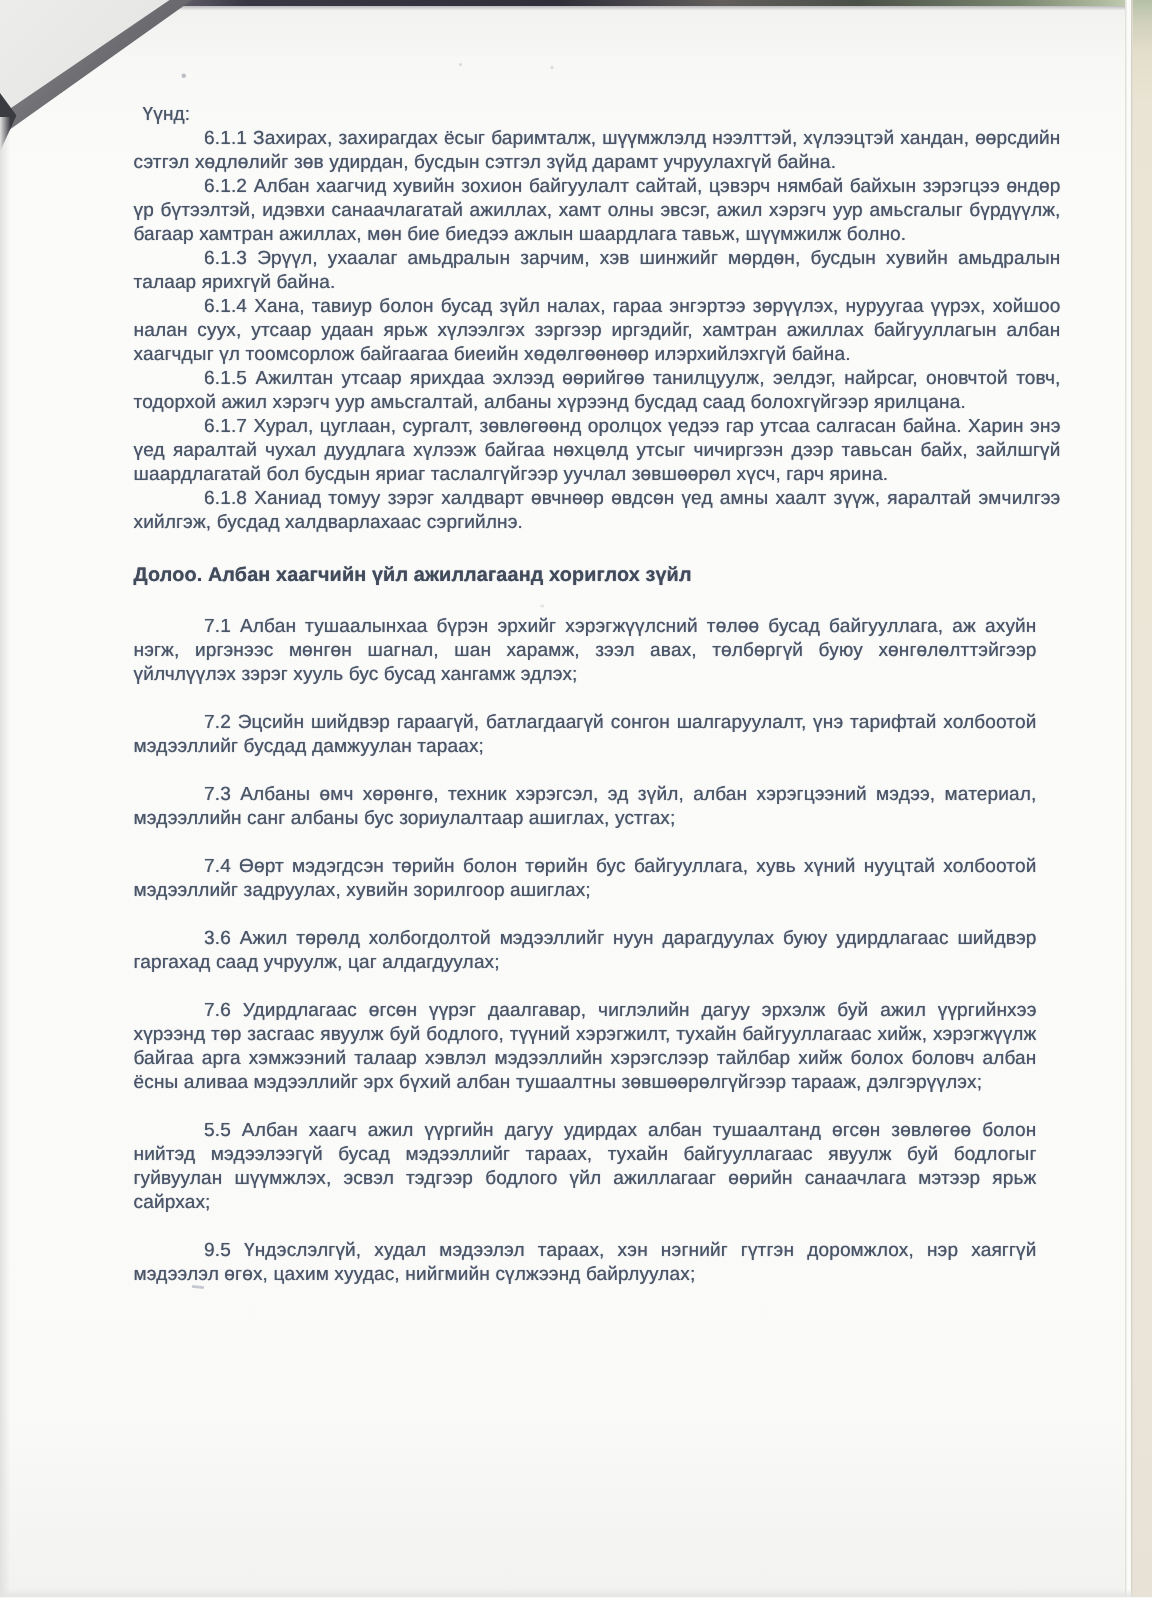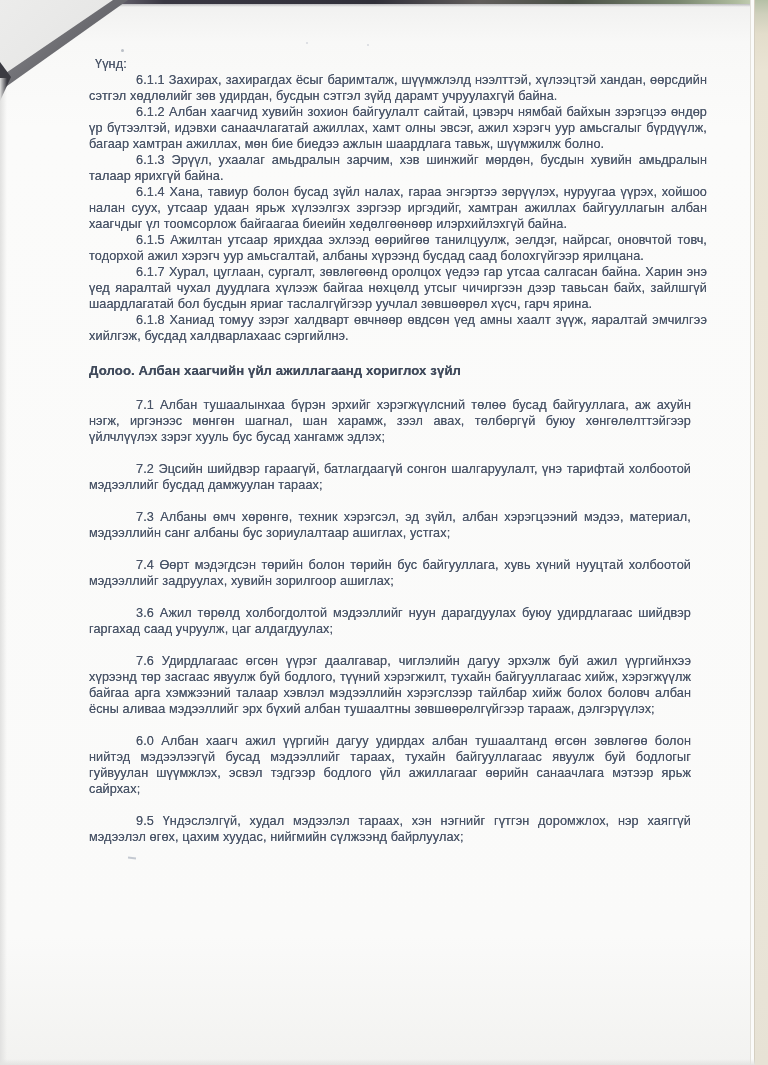--- a/index.html
+++ b/index.html
@@ -57,21 +57,21 @@
   .speck.s1{left:121px;top:49px;width:3px;height:3px;opacity:.55;}
   .speck.s2{left:306px;top:42px;width:2px;height:2px;opacity:.30;}
   .speck.s3{left:367px;top:44px;width:2px;height:2px;opacity:.30;}
   .speck.s4{left:360px;top:403px;width:3px;height:2px;opacity:.22;}
   .dash-mark{
     position:absolute;left:128px;top:857px;width:8px;height:2px;
     background:#98a1b1;opacity:.55;transform:rotate(6deg);
   }
   
   .doc{
-    position:absolute;left:89px;top:56px;width:618px;
+    position:absolute;left:89px;top:68px;width:618px;
     color:#4a5568;
     font-size:12.7px;line-height:16px;
     letter-spacing:.1px;
     text-shadow:0 0 .6px rgba(74,85,104,.85);
   }
   .doc p{margin:0;text-align:justify;}
   .lead{text-indent:6px;}
   .clause{text-indent:47px;}
   .clause.spaced{margin:0 16px 16px 0;}
   .clause.spaced:last-child{margin-bottom:0;}
@@ -116,17 +116,17 @@
     <p class="clause">6.1.8 Ханиад томуу зэрэг халдварт өвчнөөр өвдсөн үед амны хаалт зүүж, яаралтай эмчилгээ хийлгэж, бусдад халдварлахаас сэргийлнэ.</p>
 
     <p class="section-heading">Долоо. Албан хаагчийн үйл ажиллагаанд хориглох зүйл</p>
 
     <p class="clause spaced">7.1 Албан тушаалынхаа бүрэн эрхийг хэрэгжүүлсний төлөө бусад байгууллага, аж ахуйн нэгж, иргэнээс мөнгөн шагнал, шан харамж, зээл авах, төлбөргүй буюу хөнгөлөлттэйгээр үйлчлүүлэх зэрэг хууль бус бусад хангамж эдлэх;</p>
     <p class="clause spaced">7.2 Эцсийн шийдвэр гараагүй, батлагдаагүй сонгон шалгаруулалт, үнэ тарифтай холбоотой мэдээллийг бусдад дамжуулан тараах;</p>
     <p class="clause spaced">7.3 Албаны өмч хөрөнгө, техник хэрэгсэл, эд зүйл, албан хэрэгцээний мэдээ, материал, мэдээллийн санг албаны бус зориулалтаар ашиглах, устгах;</p>
     <p class="clause spaced">7.4 Өөрт мэдэгдсэн төрийн болон төрийн бус байгууллага, хувь хүний нууцтай холбоотой мэдээллийг задруулах, хувийн зорилгоор ашиглах;</p>
     <p class="clause spaced">3.6 Ажил төрөлд холбогдолтой мэдээллийг нуун дарагдуулах буюу удирдлагаас шийдвэр гаргахад саад учруулж, цаг алдагдуулах;</p>
     <p class="clause spaced">7.6 Удирдлагаас өгсөн үүрэг даалгавар, чиглэлийн дагуу эрхэлж буй ажил үүргийнхээ хүрээнд төр засгаас явуулж буй бодлого, түүний хэрэгжилт, тухайн байгууллагаас хийж, хэрэгжүүлж байгаа арга хэмжээний талаар хэвлэл мэдээллийн хэрэгслээр тайлбар хийж болох боловч албан ёсны аливаа мэдээллийг эрх бүхий албан тушаалтны зөвшөөрөлгүйгээр тарааж, дэлгэрүүлэх;</p>
-    <p class="clause spaced">6.0 Албан хаагч ажил үүргийн дагуу удирдах албан тушаалтанд өгсөн зөвлөгөө болон нийтэд мэдээлээгүй бусад мэдээллийг тараах, тухайн байгууллагаас явуулж буй бодлогыг гуйвуулан шүүмжлэх, эсвэл тэдгээр бодлого үйл ажиллагааг өөрийн санаачлага мэтээр ярьж сайрхах;</p>
+    <p class="clause spaced">5.5 Албан хаагч ажил үүргийн дагуу удирдах албан тушаалтанд өгсөн зөвлөгөө болон нийтэд мэдээлээгүй бусад мэдээллийг тараах, тухайн байгууллагаас явуулж буй бодлогыг гуйвуулан шүүмжлэх, эсвэл тэдгээр бодлого үйл ажиллагааг өөрийн санаачлага мэтээр ярьж сайрхах;</p>
     <p class="clause spaced">9.5 Үндэслэлгүй, худал мэдээлэл тараах, хэн нэгнийг гүтгэн доромжлох, нэр хаяггүй мэдээлэл өгөх, цахим хуудас, нийгмийн сүлжээнд байрлуулах;</p>
   </div>
 
 </div>
 
 </body></html>

